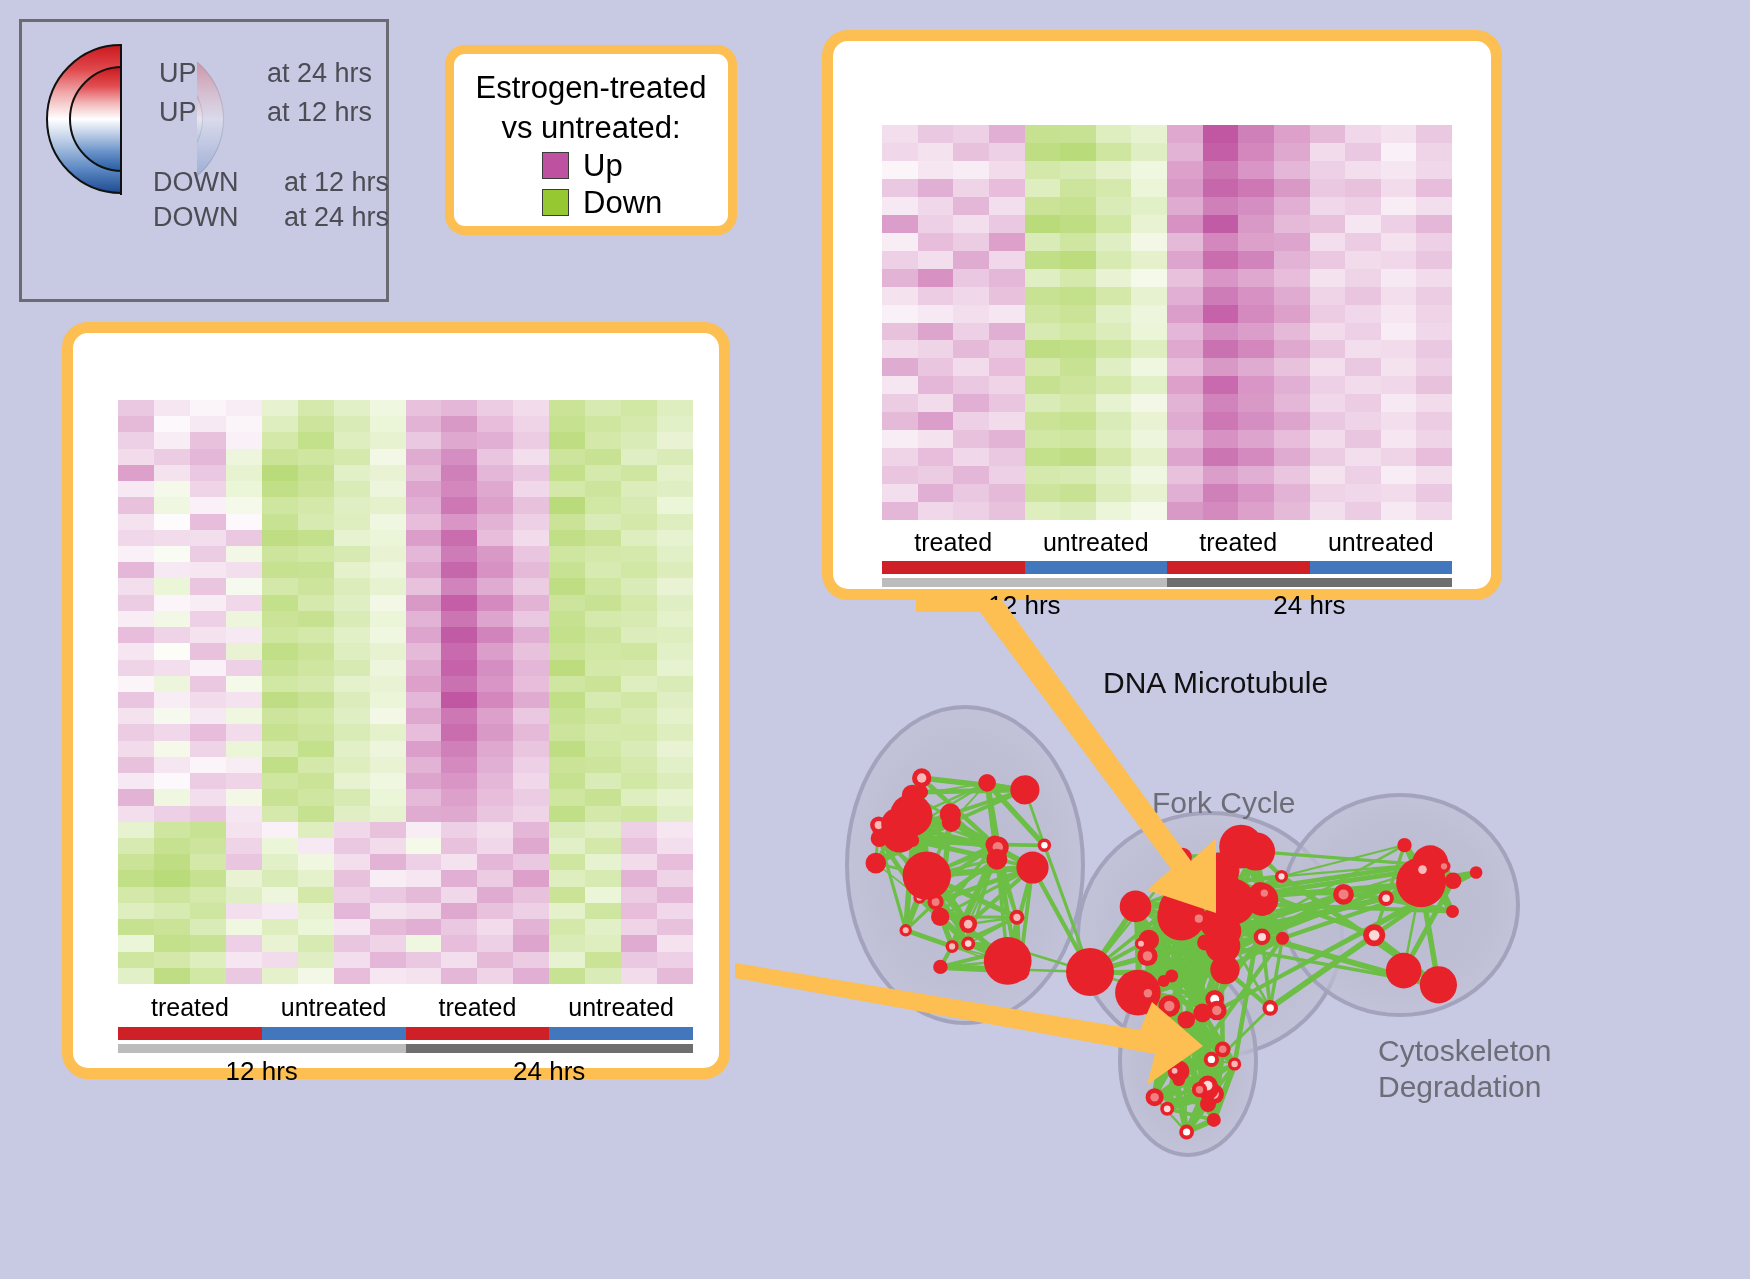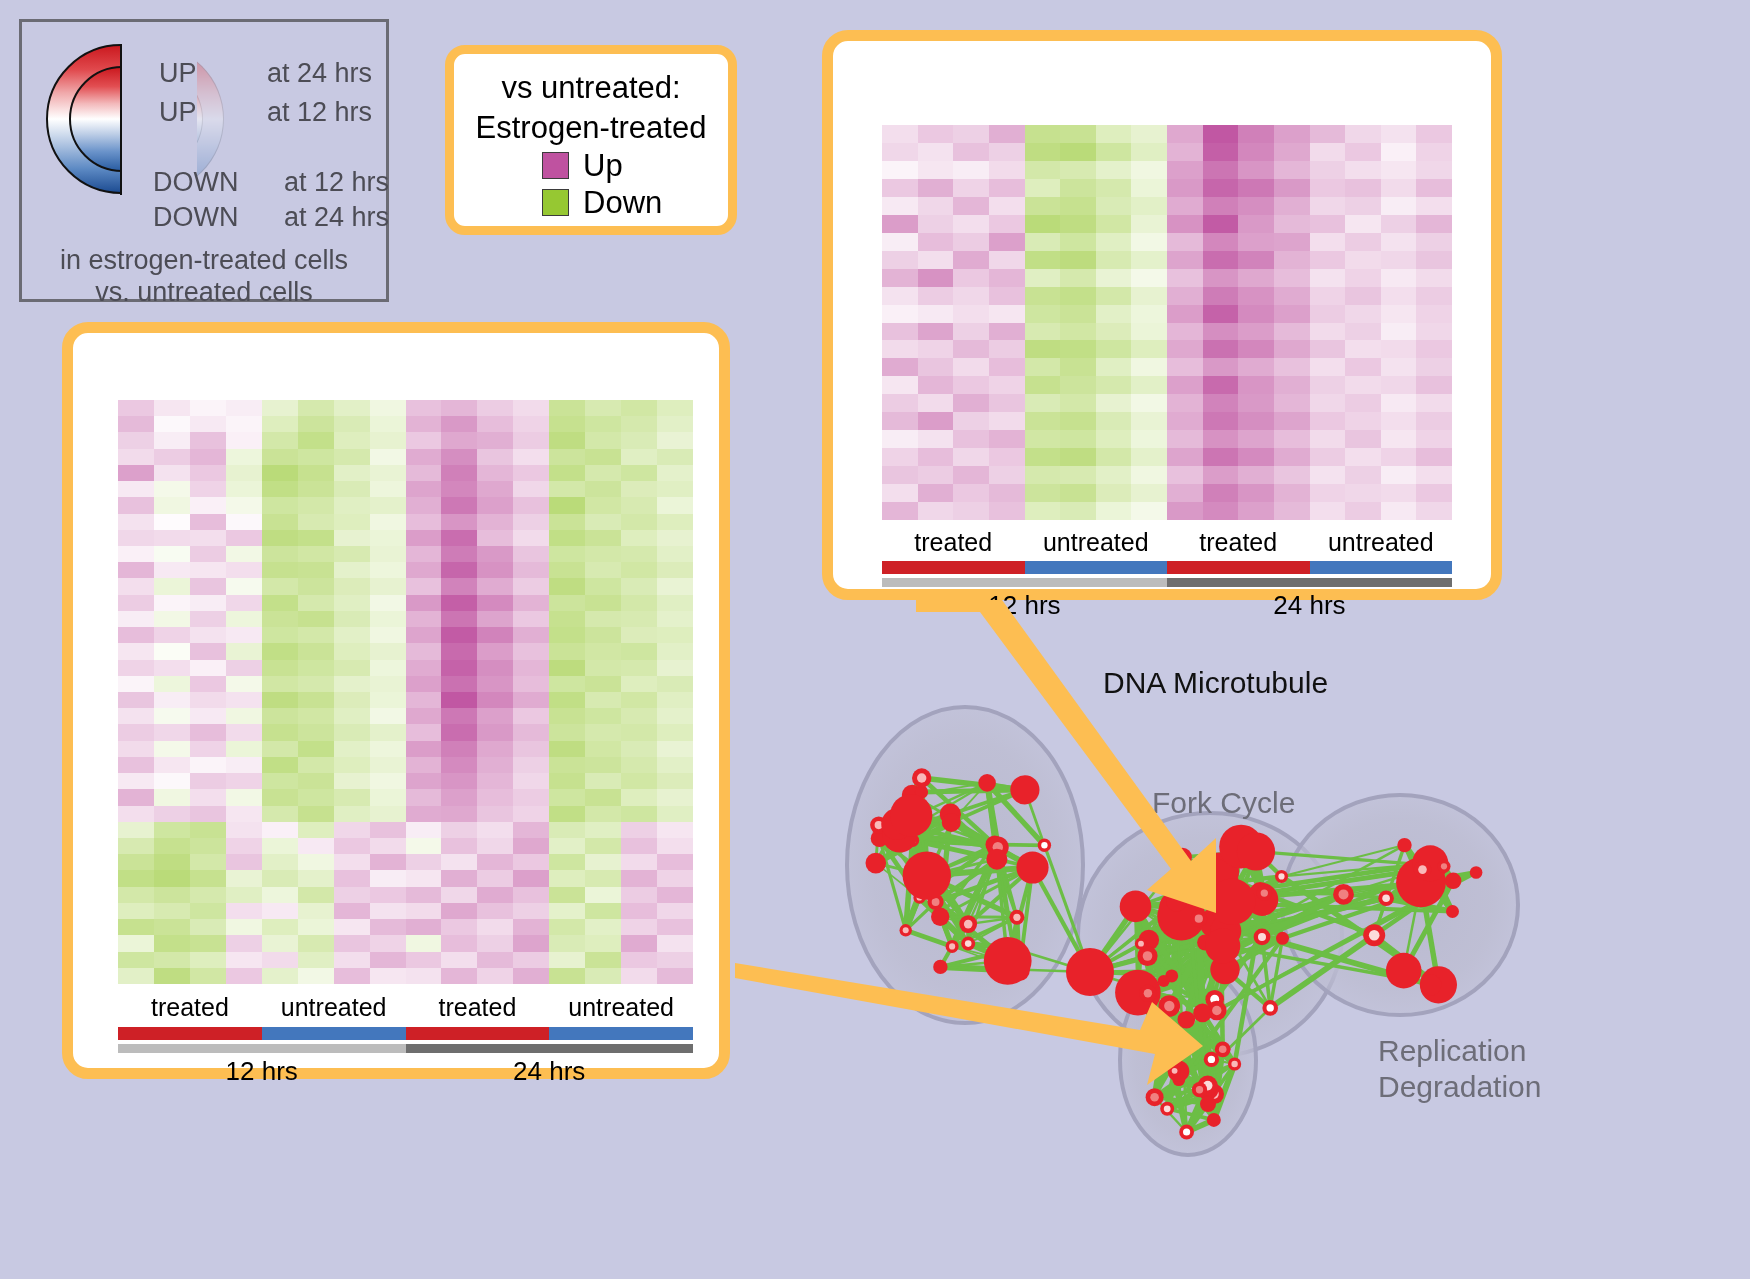--- a/index.html
+++ b/index.html
@@ -150,30 +150,26 @@
     <div class="ring-divider"></div>
   </div>
   <div class="key-row" id="key-up24">UP</div>
   <div class="key-when" id="key-when24">at 24 hrs</div>
   <div class="key-row" id="key-up12">UP</div>
   <div class="key-when" id="key-when12">at 12 hrs</div>
   <div class="key-row" id="key-dn12">DOWN</div>
   <div class="key-when" id="key-when12b">at 12 hrs</div>
   <div class="key-row" id="key-dn24">DOWN</div>
   <div class="key-when" id="key-when24b">at 24 hrs</div>
-  <div id="key-footer">
-    <div>in estrogen-treated cells</div>
-    <div>vs. untreated cells</div>
-  </div>
 </div>
 
 <div id="legend-box">
   <div id="legend-title">
+    <div>Estrogen-treated</div>
     <div>vs untreated:</div>
-    <div>Estrogen-treated</div>
   </div>
   <div class="legend-entry" id="legend-up">
     <span class="sw" id="sw-up" style="background: rgb(191, 82, 160);"></span>
     <span class="t">Up</span>
   </div>
   <div class="legend-entry" id="legend-down">
     <span class="sw" id="sw-down" style="background: rgb(150, 200, 50);"></span>
     <span class="t">Down</span>
   </div>
 </div>
@@ -1895,21 +1891,21 @@
           <circle cx="384.6" cy="450.8" r="2.9" fill="#f9b9b9"></circle>
         </g>
         <circle cx="300.0" cy="352.0" r="24.0" fill="#e8222a"></circle>
       </g>
   </svg>
 </div>
 
 <div class="net-label" id="lbl-dna">DNA Microtubule</div>
 <div class="net-label" id="lbl-cc">Fork Cycle</div>
 <div class="net-label" id="lbl-mt">
-  <div>Replication</div>
+  <div>Cytoskeleton</div>
   <div>Degradation</div>
 </div>
 <div class="net-label" id="lbl-ub">
 </div>
 
 <svg id="arrows">
   <polygon points="916,600 1002,600 1191,861 1216,838 1216,913 1147,890 1171,869 980,612 916,612" fill="#fdbe52"></polygon>
   <polygon points="735,963 1140,1030 1152,1002 1203,1046 1147,1085 1155,1054 735,978" fill="#fdbe52"></polygon>
 </svg>
 

